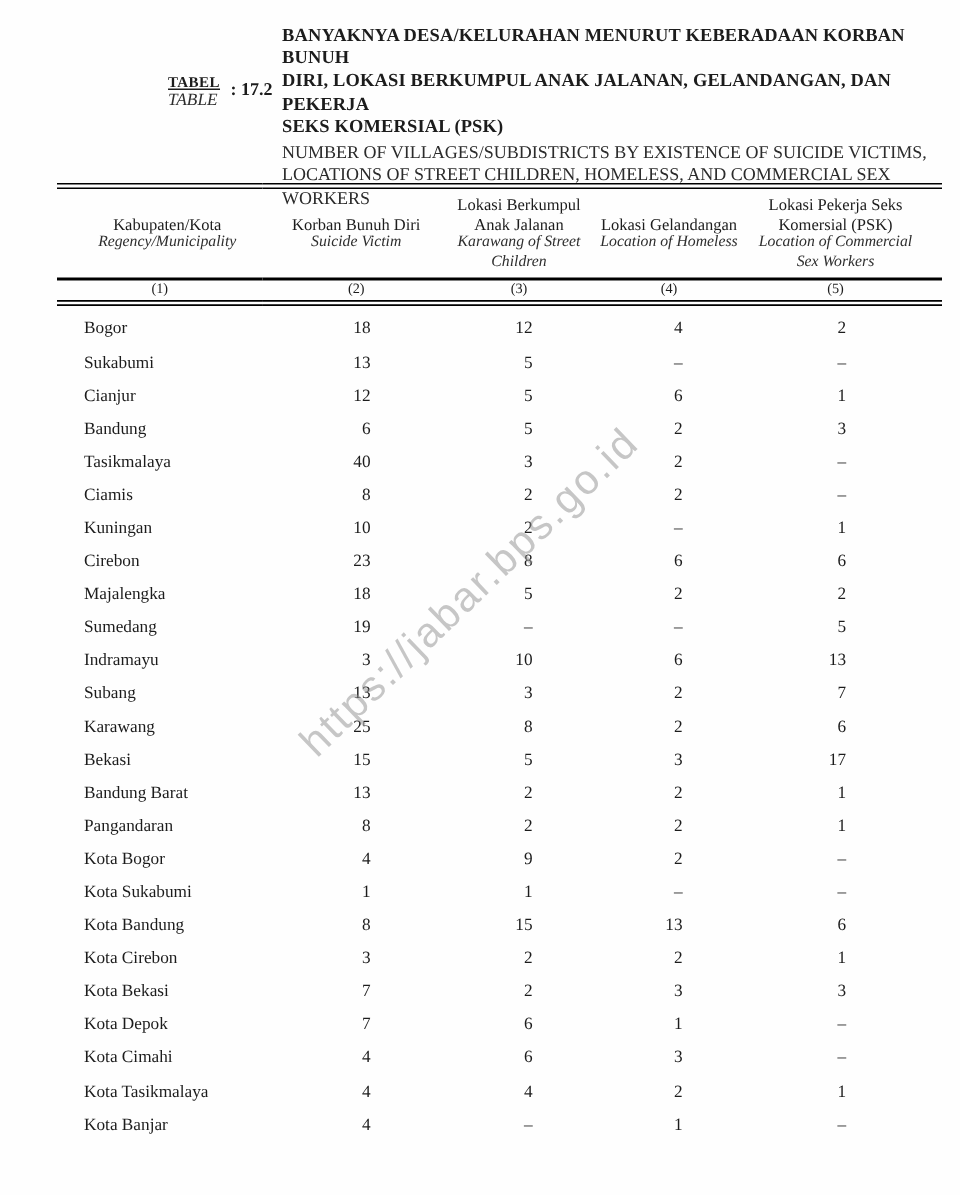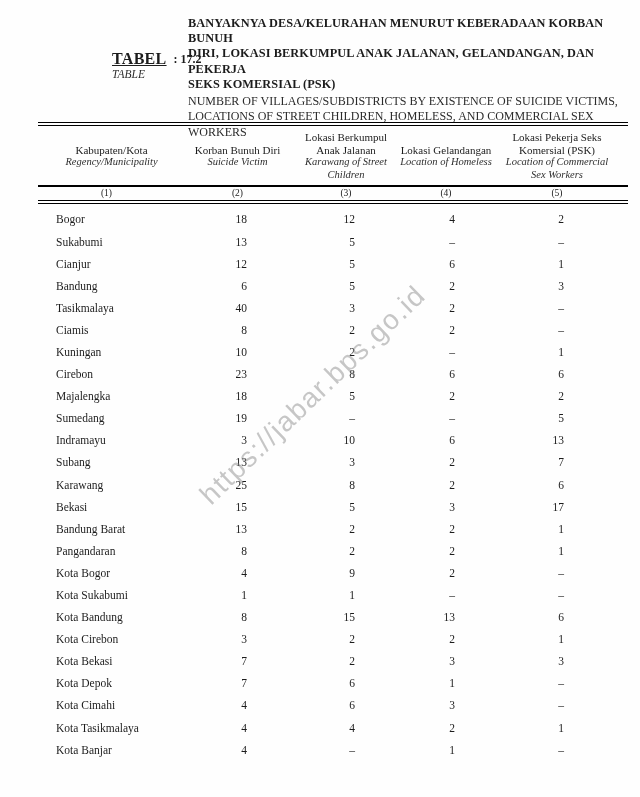--- a/index.html
+++ b/index.html
@@ -2,21 +2,21 @@
 <html><head>
 <meta charset="utf-8">
 <style>
   html,body { margin:0; padding:0; background:#ffffff; }
   .page {
     position:relative; width:640px; height:797px; background:#fefefe;
     font-family:"Liberation Serif", serif; color:#1c1c1c; overflow:hidden;
   }
   
   .tabel-block { position:absolute; left:112px; top:50px; display:flex; gap:7px; }
-  .tabel-label .lbl-id { display:block; font-weight:bold; font-size:16px; text-decoration:underline; letter-spacing:.3px; }
+  .tabel-label .lbl-id { display:block; font-weight:bold; font-size:10px; text-decoration:underline; letter-spacing:.3px; }
   .tabel-label .lbl-en { display:block; font-style:italic; font-size:11.5px; color:#2e2e2e; }
   .tabel-num { font-weight:bold; font-size:12px; margin-top:2px; }
   .titles { position:absolute; left:188px; top:16px; width:438px; }
   .title-id { font-weight:bold; font-size:12.3px; line-height:15.2px; white-space:pre-line; letter-spacing:.1px; }
   .title-en { font-size:12px; line-height:15.4px; white-space:pre-line; color:#2b2b2b; margin-top:2px; }
   
   .watermark {
     position:absolute; left:313px; top:395px;
     transform:translate(-50%,-50%) rotate(-44deg);
     font-family:"Liberation Sans", sans-serif;

